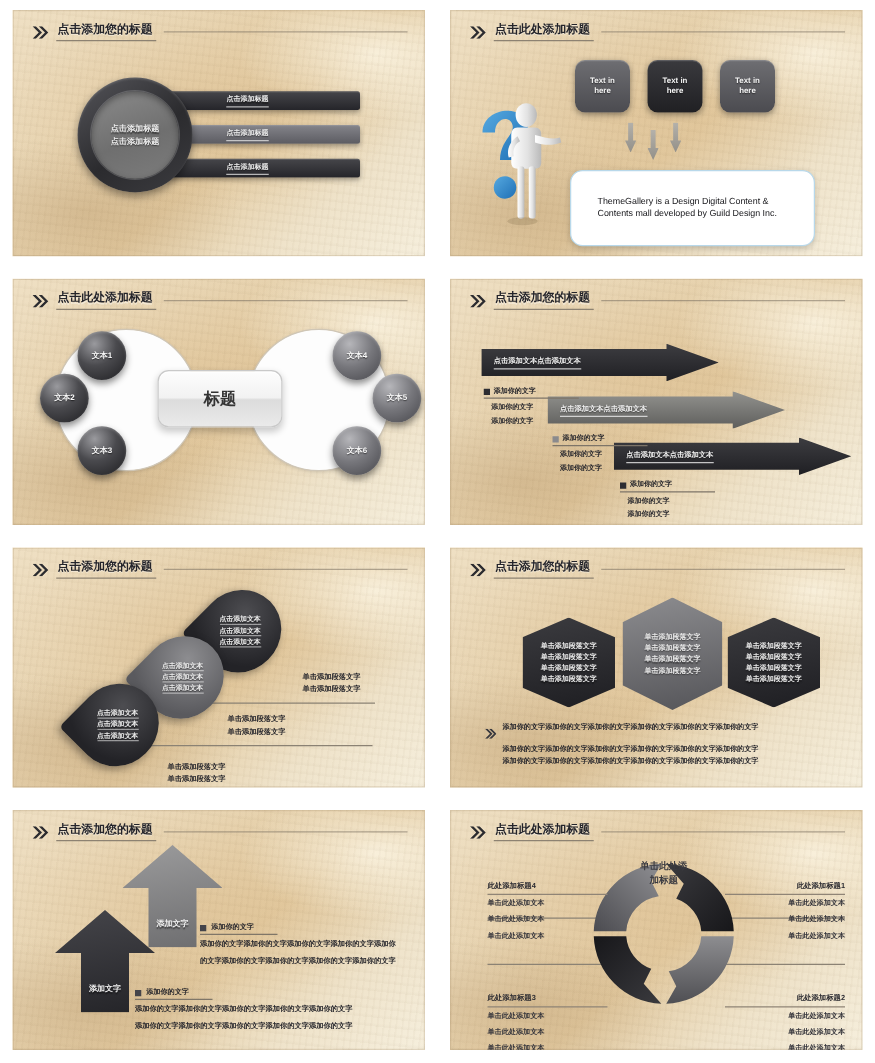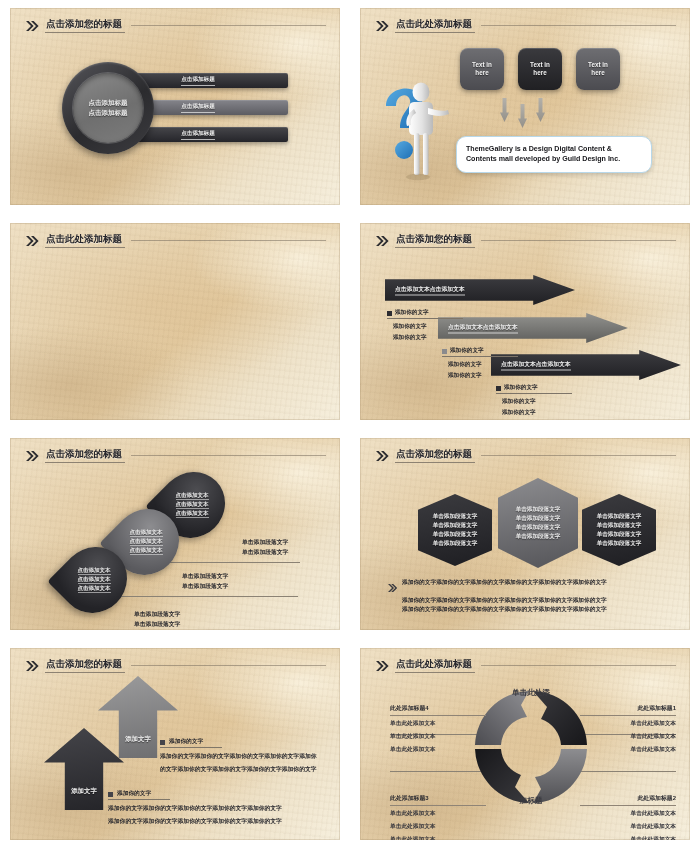--- a/index.html
+++ b/index.html
@@ -55,21 +55,21 @@
   .s2b{left:158px;background:linear-gradient(180deg,#3a3a3e,#202023);}
   .s2c{left:216px;background:linear-gradient(180deg,#6e6e72,#4b4b50);}
   .dnarrow{position:absolute;width:9px;height:24px;
     background:linear-gradient(180deg,#b2b0ab,#8f8d88);
     clip-path:polygon(28% 0,72% 0,72% 60%,100% 60%,50% 100%,0 60%,28% 60%);
     opacity:.95;}
   .s2fig{position:absolute;left:18px;top:40px;width:78px;height:108px;}
   .s2callout{position:absolute;left:96px;top:100px;width:196px;
     background:#ffffff;border:1.4px solid #b8d8ea;border-radius:10px;padding:7px 9px;box-sizing:border-box;
     box-shadow:0 2px 5px rgba(0,0,0,.18);}
-  .s2callout p{margin:0;font-size:7.1px;font-weight:bold;color:#16161a;line-height:1.48;}
+  .s2callout p{margin:12px;font-size:7.1px;font-weight:normal;color:#16161a;line-height:1.48;}
 
   
   .s3circ{position:absolute;top:12px;width:112px;height:112px;border-radius:50%;
           background:#fdfdfd;border:1px solid #cfc6b6;box-shadow:0 1px 3px rgba(0,0,0,.12);}
   .s3l{left:34px;} .s3r{left:188px;}
   .s3ball{position:absolute;width:39px;height:39px;border-radius:50%;
           display:flex;align-items:center;justify-content:center;
           background:radial-gradient(circle at 35% 26%, #9a9a9e 0%, #4a4a4e 45%, #1d1d20 100%);
           box-shadow:0 3px 6px rgba(0,0,0,.45), inset 0 1px 2px rgba(255,255,255,.25);}
   .s3ball.lt{background:radial-gradient(circle at 35% 26%, #b6b6ba 0%, #77777c 48%, #45454a 100%);}
@@ -132,21 +132,21 @@
   .s7note .t span{font-size:5.7px;font-weight:bold;color:#24242a;}
   .s7note p{margin:4px 0 0 0;font-size:5.8px;font-weight:bold;color:#26262c;line-height:1.62;}
 
   
   .donut{position:absolute;left:112px;top:12px;width:118px;height:118px;}
   .s8c{position:absolute;width:96px;}
   .s8c .h{font-size:5.9px;font-weight:bold;color:#2a2a30;border-bottom:1px solid #8f8476;padding-bottom:2px;}
   .s8c .i{font-size:5.7px;font-weight:bold;color:#33333a;margin-top:3px;line-height:1.75;}
   .s8c.right{text-align:right;}
   .s8ctr{position:absolute;left:0;top:0;width:100%;height:100%;display:flex;flex-direction:column;
-         align-items:center;justify-content:space-between;gap:1px;}
+         align-items:center;justify-content:flex-start;gap:1px;}
   .s8ctr span{font-size:7.6px;font-weight:bold;color:#3a3a40;}
 </style>
 </head>
 <body>
 
 <div class="sheet">
 
   <div class="cell">
     <div class="slide">
       <div class="hdr">
@@ -242,20 +242,45 @@
   <div class="cell">
     <div class="slide">
       <div class="hdr">
         <span class="chev">
           <svg width="13" height="10" viewBox="0 0 13 10">
               <path d="M0 0 L5 5 L0 10 L2.6 10 L7.6 5 L2.6 0 Z M5 0 L10 5 L5 10 L7.6 10 L12.6 5 L7.6 0 Z" fill="#2c2c30"></path>
             </svg>
         </span>
         <span class="htxt">点击此处添加标题</span>
         <span class="hrule"></span>
+      </div>
+      <div class="body">
+        <div class="s3circ s3l"></div>
+        <div class="s3circ s3r"></div>
+        <div class="s3mid">
+          <span>标题</span>
+        </div>
+        <div class="s3ball" style="left:52px;top:14px;">
+            <span>文本1</span>
+          </div>
+        <div class="s3ball" style="left:22px;top:48px;">
+            <span>文本2</span>
+          </div>
+        <div class="s3ball" style="left:52px;top:90px;">
+            <span>文本3</span>
+          </div>
+        <div class="s3ball lt" style="left:256px;top:14px;">
+            <span>文本4</span>
+          </div>
+        <div class="s3ball lt" style="left:288px;top:48px;">
+            <span>文本5</span>
+          </div>
+        <div class="s3ball lt" style="left:256px;top:90px;">
+            <span>文本6</span>
+          </div>
       </div>
     </div>
   </div>
 
   <div class="cell">
     <div class="slide">
       <div class="hdr">
         <span class="chev">
           <svg width="13" height="10" viewBox="0 0 13 10">
               <path d="M0 0 L5 5 L0 10 L2.6 10 L7.6 5 L2.6 0 Z M5 0 L10 5 L5 10 L7.6 10 L12.6 5 L7.6 0 Z" fill="#2c2c30"></path>

